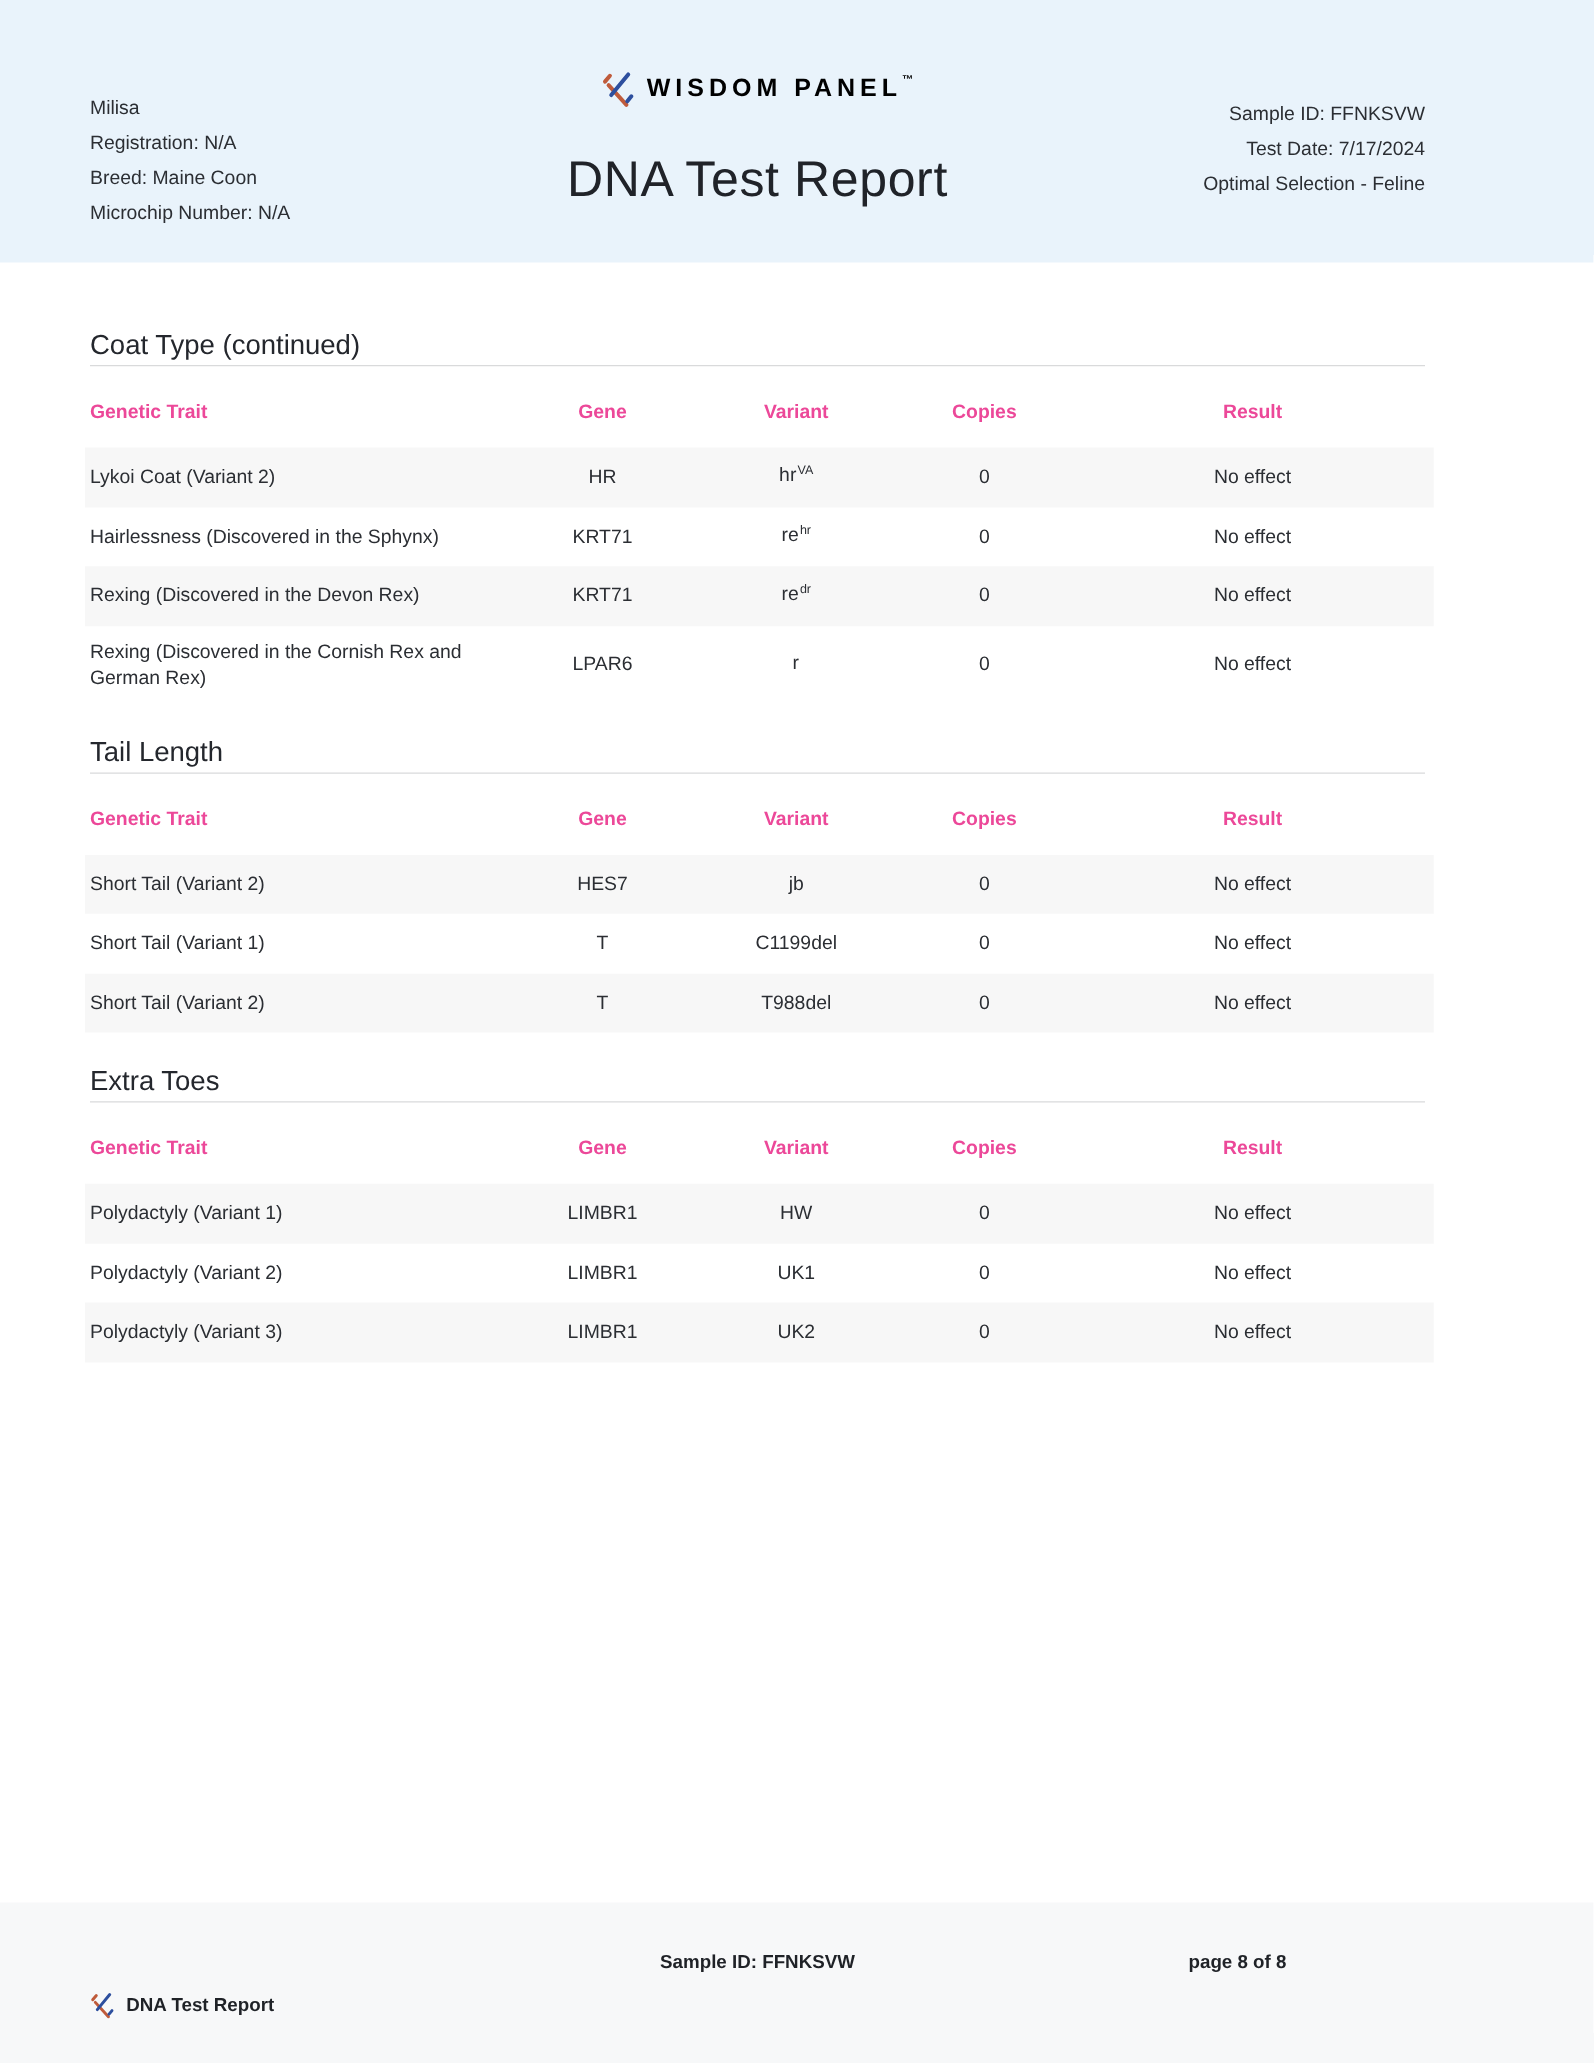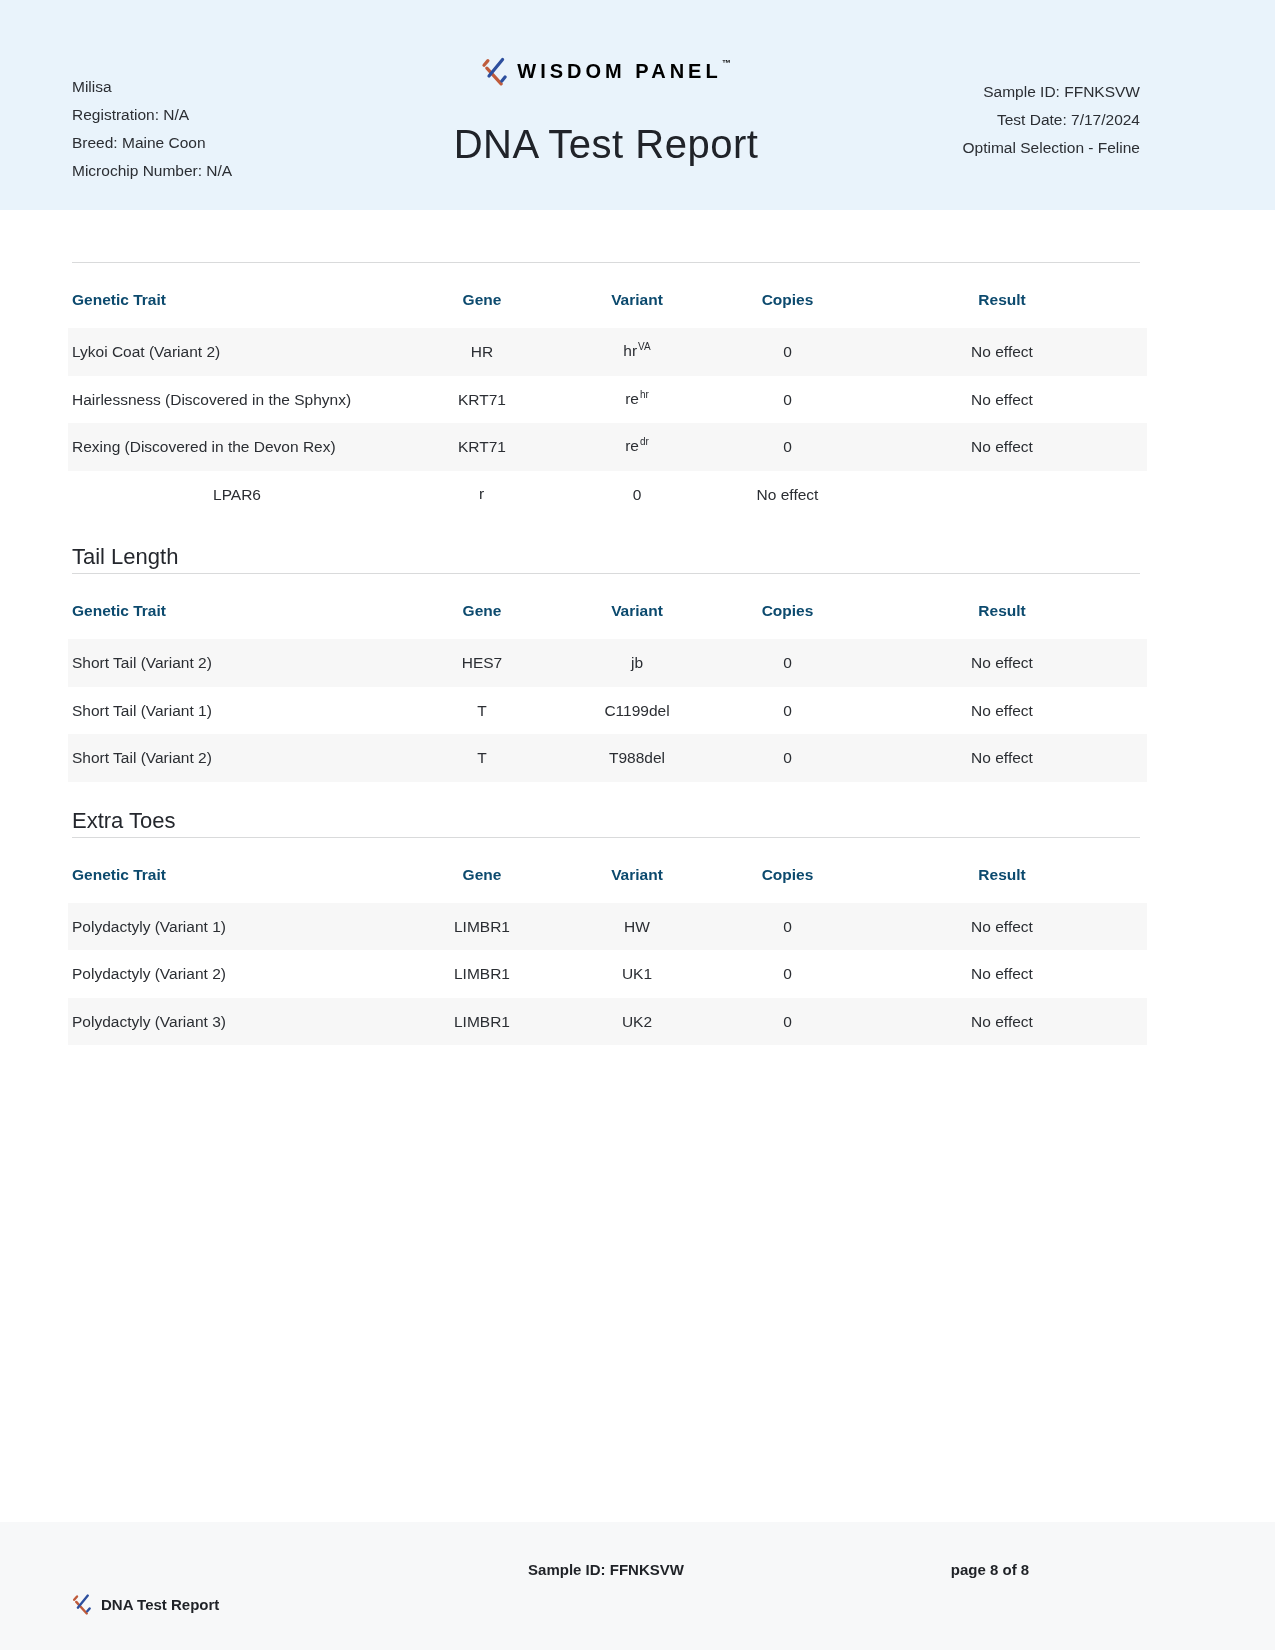--- a/index.html
+++ b/index.html
@@ -46,21 +46,21 @@
   .section.follow  { margin-top:25px; }
   .section-title { font-size:22px; line-height:28px; font-weight:400; color:#24272d; }
   .section-rule  { height:0; border-bottom:1px solid #d9dadb; margin-top:2px; }
 
   .table { margin-left:-4px; margin-right:-7px; }
   .t-head {
     display:grid;
     grid-template-columns:330px 160px 150px 151px 1fr;
     padding:0 6px 0 4px;
     margin-top:24px; margin-bottom:15px;
-    font-size:15.5px; font-weight:700; color:#0c4a6e;
+    font-size:15.5px; font-weight:700; color:#ec4899;
     line-height:26px;
   }
   .t-row {
     display:grid;
     grid-template-columns:330px 160px 150px 151px 1fr;
     padding:10px 6px 10px 4px;
     box-sizing:border-box;
     min-height:47.5px;
     align-items:center;
     font-size:15.5px; color:#2b2e33; line-height:21px;
@@ -122,20 +122,21 @@
     <div class="hdr-right">
       <div>Sample ID: FFNKSVW</div>
       <div>Test Date: 7/17/2024</div>
       <div>Optimal Selection - Feline</div>
     </div>
   </div>
 
   <div class="content">
 
     <div class="section first">
+      <div class="section-title">Coat Type (continued)</div>
       <div class="section-rule"></div>
       <div class="table">
         <div class="t-head">
           <div>Genetic Trait</div>
           <div class="cell-r">Gene</div>
           <div class="cell-r">Variant</div>
           <div class="cell-r">Copies</div>
           <div class="cell-r">Result</div>
         </div>
         <div>
@@ -154,20 +155,21 @@
             <div class="cell-r">No effect</div>
           </div>
           <div class="t-row">
             <div>Rexing (Discovered in the Devon Rex)</div>
             <div class="cell-r">KRT71</div>
             <div class="cell-r"><span>re</span><span class="sup">dr</span></div>
             <div class="cell-r">0</div>
             <div class="cell-r">No effect</div>
           </div>
           <div class="t-row">
+            <div>Rexing (Discovered in the Cornish Rex and German Rex)</div>
             <div class="cell-r">LPAR6</div>
             <div class="cell-r"><span>r</span><span class="sup"></span></div>
             <div class="cell-r">0</div>
             <div class="cell-r">No effect</div>
           </div>
         </div>
       </div>
     </div>
 
     <div class="section follow">

